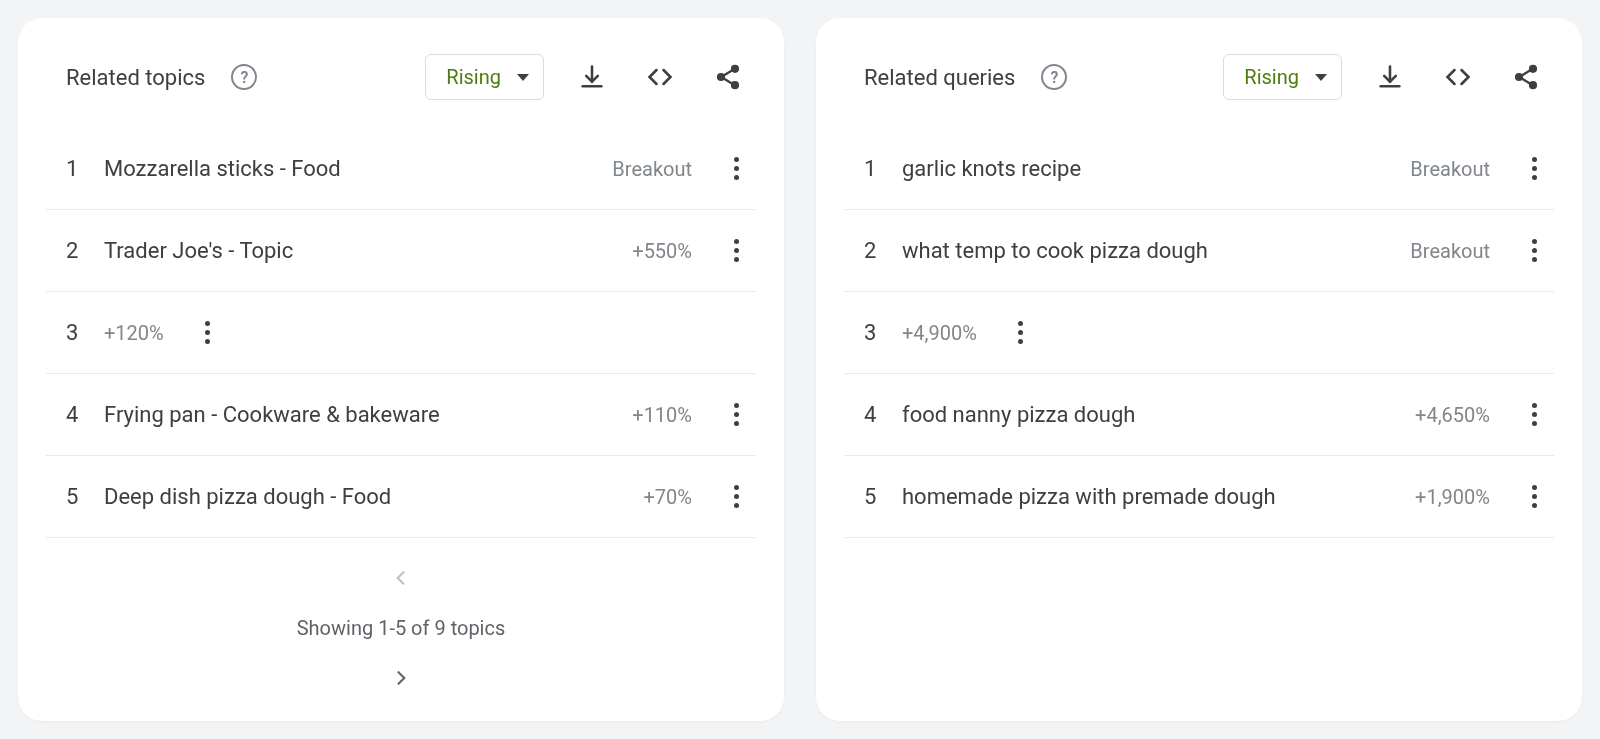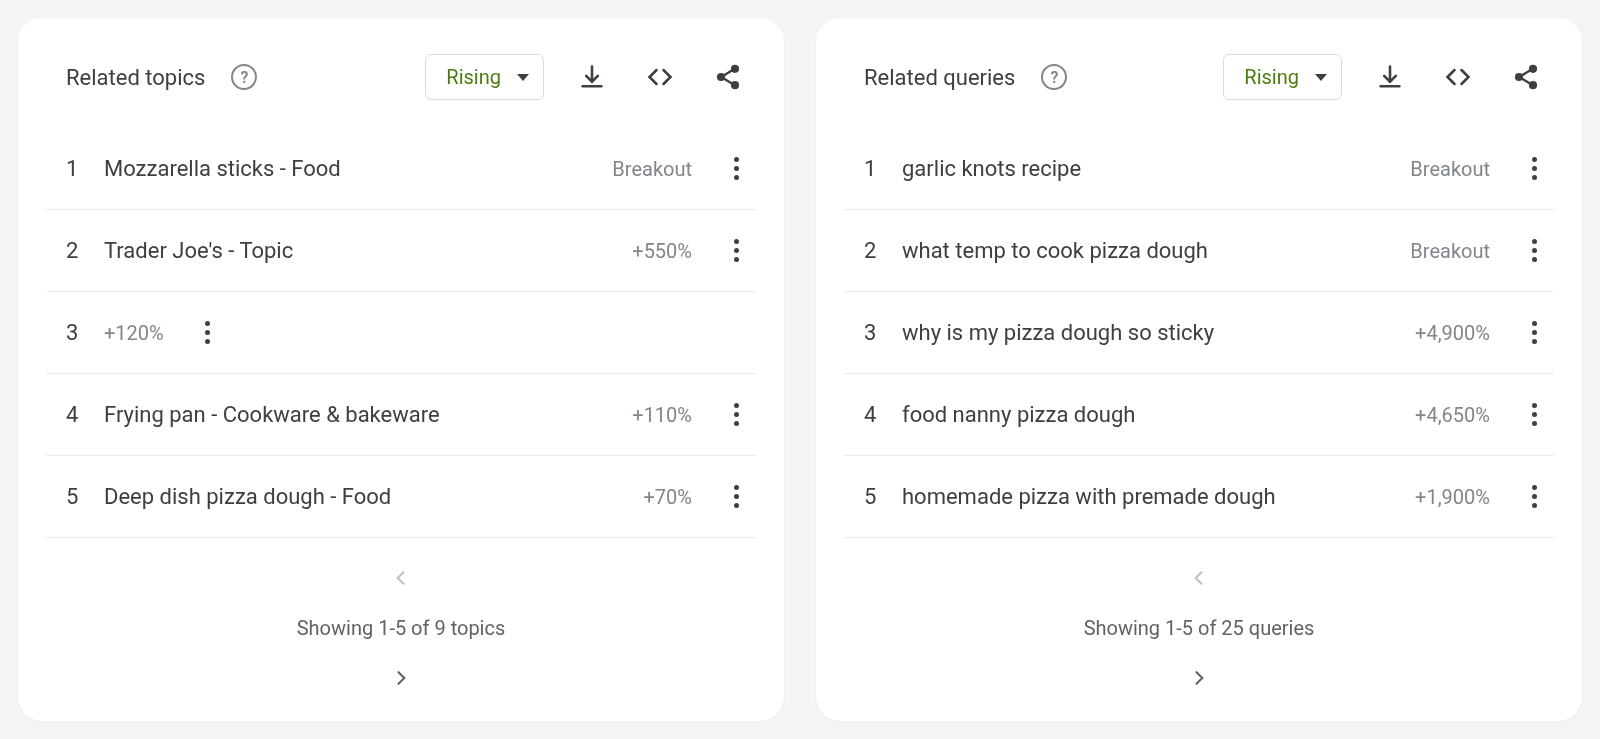--- a/index.html
+++ b/index.html
@@ -275,21 +275,20 @@
       <span class="label">what temp to cook pizza dough</span>
       <span class="value">Breakout</span>
       <div class="more-dots">
           <span></span>
           <span></span>
           <span></span>
         </div>
     </div>
     <div class="row">
       <span class="rank">3</span>
-      <span class="label">why is my pizza dough so sticky</span>
       <span class="value">+4,900%</span>
       <div class="more-dots">
           <span></span>
           <span></span>
           <span></span>
         </div>
     </div>
     <div class="row">
       <span class="rank">4</span>
       <span class="label">food nanny pizza dough</span>
@@ -304,26 +303,13 @@
       <span class="rank">5</span>
       <span class="label">homemade pizza with premade dough</span>
       <span class="value">+1,900%</span>
       <div class="more-dots">
           <span></span>
           <span></span>
           <span></span>
         </div>
     </div>
   </div>
-  <div class="footer">
-    <span class="chev disabled">
-      <svg viewBox="0 0 24 24" fill="none" stroke-width="2.5" stroke-linecap="round">
-          <path d="M15 5l-7 7 7 7"></path>
-        </svg>
-    </span>
-    <span>Showing 1-5 of 25 queries</span>
-    <span class="chev enabled">
-      <svg viewBox="0 0 24 24" fill="none" stroke-width="2.5" stroke-linecap="round">
-          <path d="M9 5l7 7-7 7"></path>
-        </svg>
-    </span>
-  </div>
 </div>
 
 </body></html>

